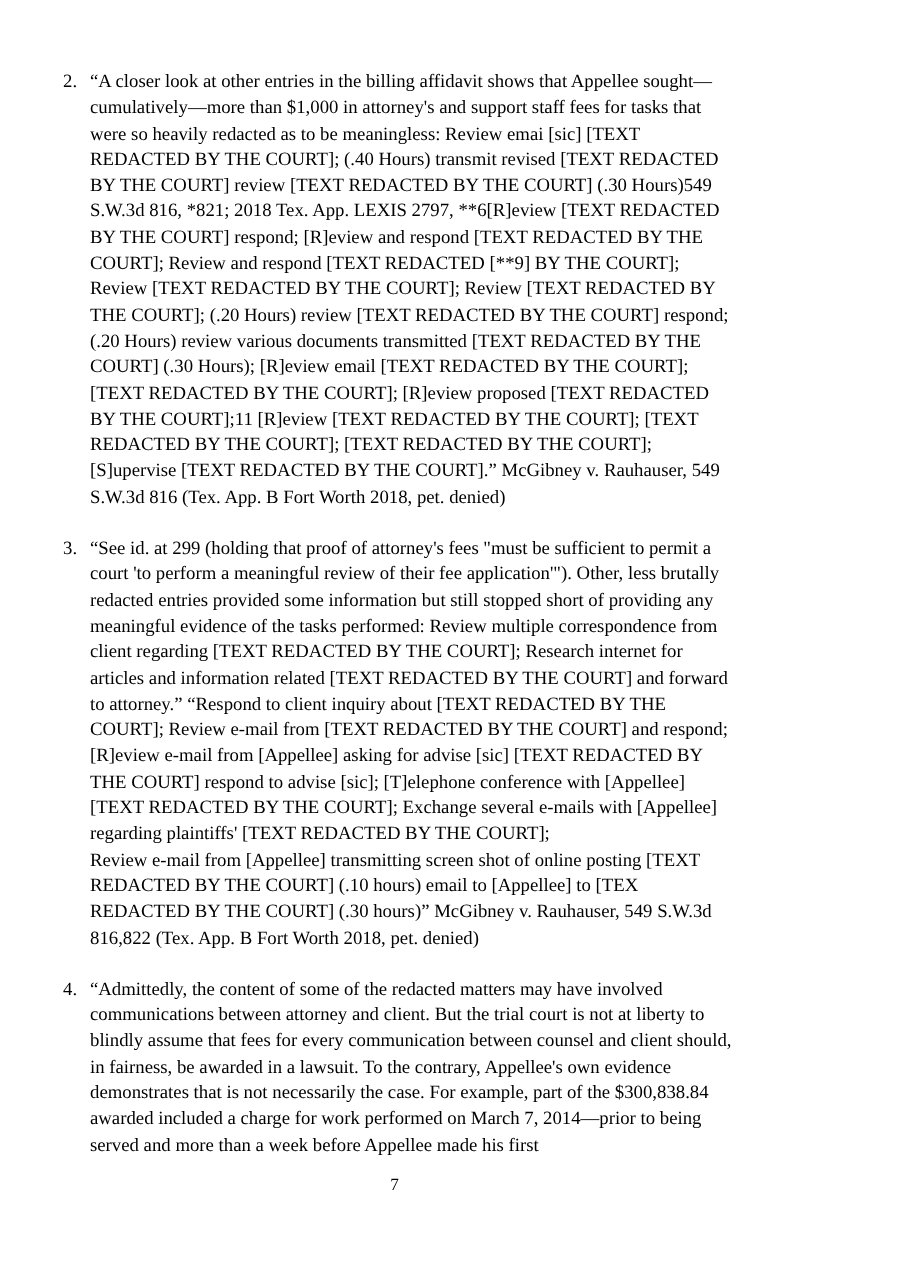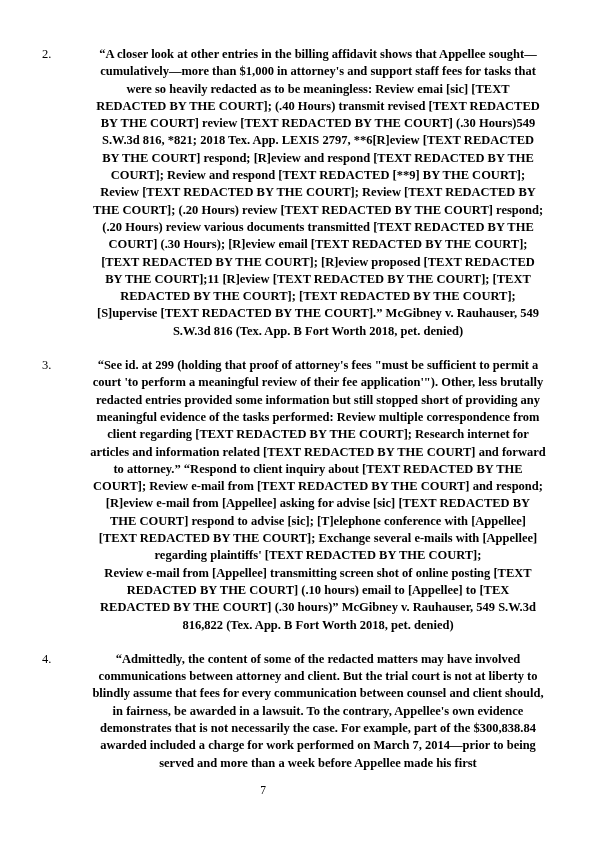--- a/index.html
+++ b/index.html
@@ -32,22 +32,21 @@
     width: 18px;
     font-size: 12.5px;
     line-height: 17.3px;
   }
   .text {
     margin: 0;
     width: 516px;
     font-size: 12.5px;
     line-height: 17.3px;
     white-space: pre-line;
-    text-align: center;
-    font-weight: bold;
+    text-align: left;
   }
   .pageno {
     position: absolute;
     left: 252px;
     top: 783px;
     width: 22px;
     text-align: center;
     font-size: 11.5px;
     line-height: 14px;
   }

